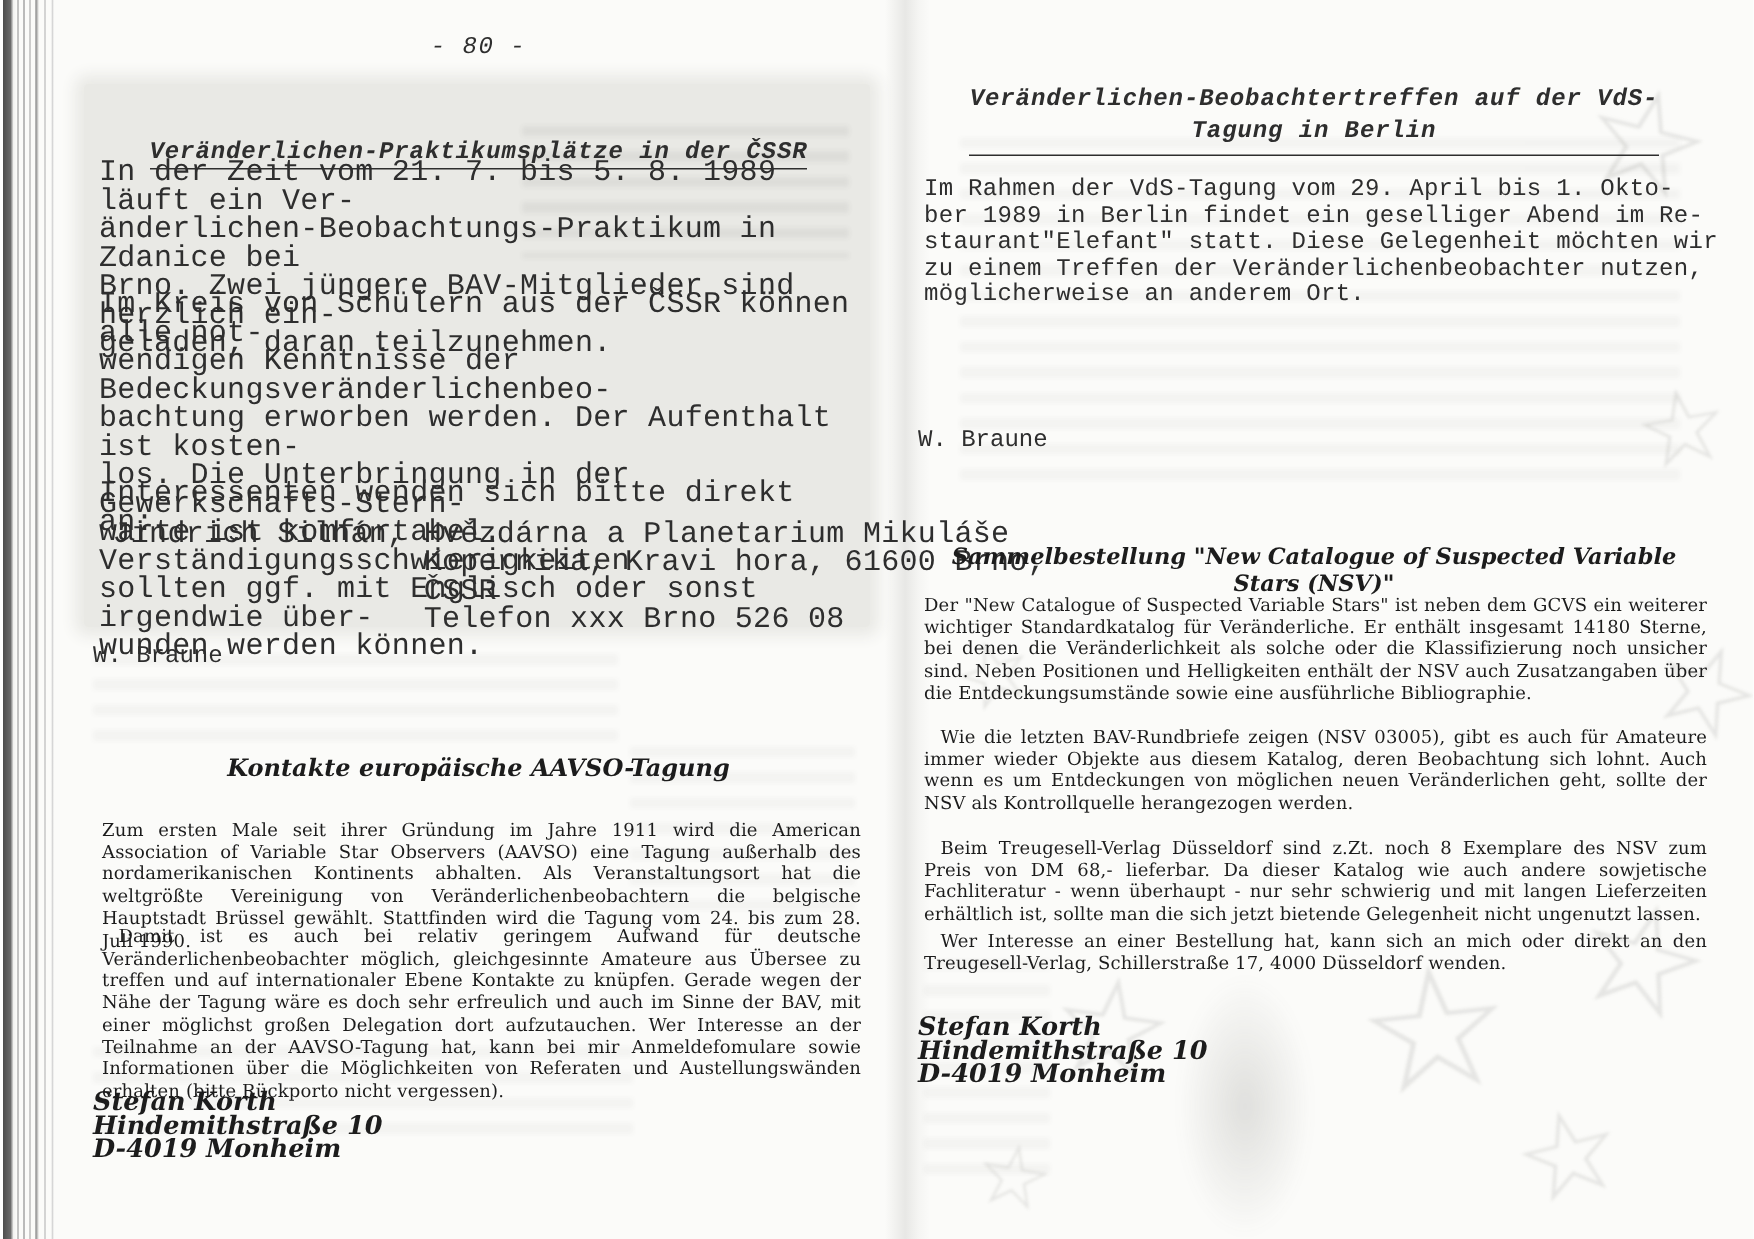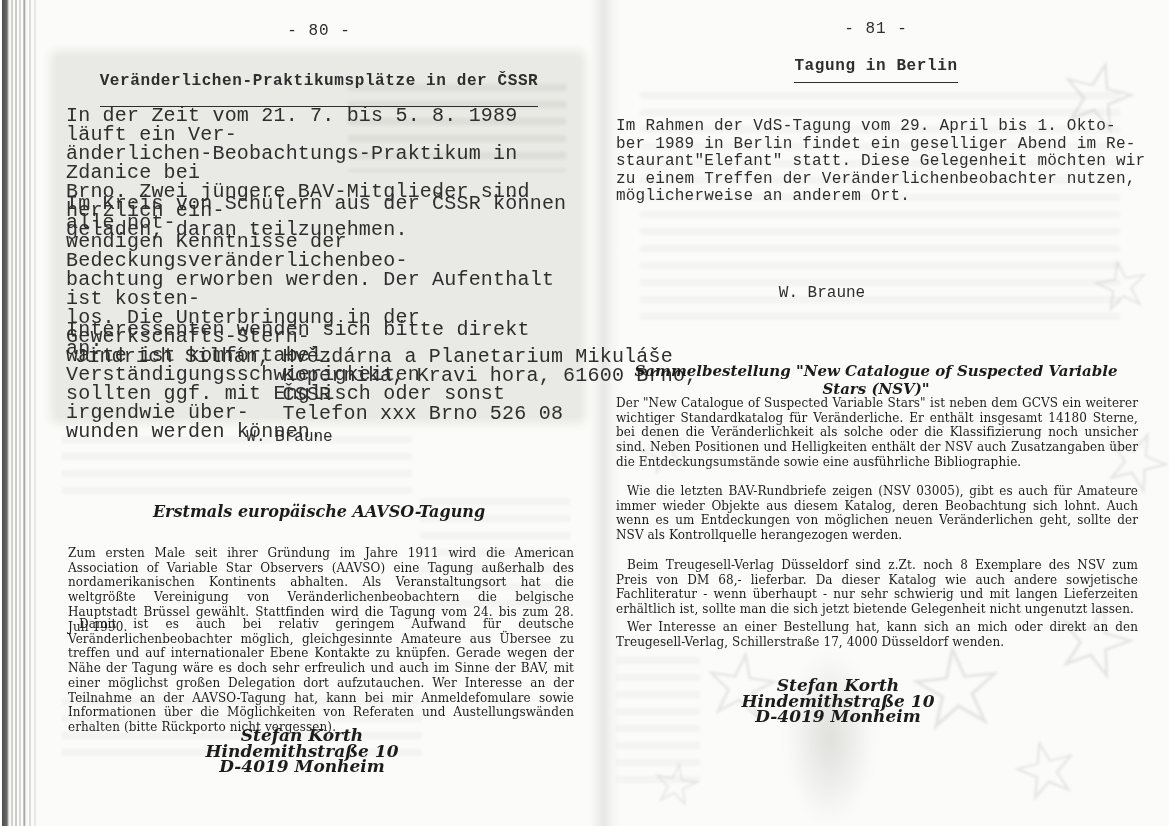--- a/index.html
+++ b/index.html
@@ -8,22 +8,22 @@
     width:1169px;height:826px;
     background:#fbfbf9;
     overflow:hidden;
     font-family:"Liberation Sans", sans-serif;
   }
   .abs{position:absolute;}
   .mono{font-family:"Liberation Mono","DejaVu Sans Mono",monospace;color:#2e2e2e;}
   .serif{font-family:"DejaVu Serif","Liberation Serif",serif;color:#1c1c1c;}
   .pre{white-space:pre-wrap;}
   .preraw{white-space:pre;}
-  .center{text-align:center;}
-  .right{text-align:center;}
+  .center{text-align:center;font-style:italic;}
+  .right{text-align:left;}
   .just{text-align:justify;}
 
   
   #binding{
     left:0;top:0;width:42px;height:826px;
     background:linear-gradient(to right,
       #ffffff 0px,#ffffff 2px,
       #4d4d4d 2px,#6b6b6b 7px,#f2f2f0 9px,
       #fbfbf9 11px,#a8a8a8 12px,#fbfbf9 13px,
       #fbfbf9 15px,#9a9a9a 16px,#fbfbf9 17px,
@@ -40,21 +40,21 @@
   
   #graybox{
     left:56px;top:56px;width:524px;height:362px;
     background:#e9e9e5;
     box-shadow:0 0 10px 6px #e9e9e5;
     border-radius:3px;
   }
 
   .pageno{font-size:16px;letter-spacing:1px;}
   .twtitle{font-size:16px;font-weight:bold;letter-spacing:0.6px;}
-  .twtitle .ul{border-bottom:1.6px solid #2e2e2e;padding-bottom:16px;display:inline-block;}
+  .twtitle .ul{border-bottom:1.6px solid #2e2e2e;padding-bottom:2px;display:inline-block;margin-top:20px;}
   .twpara{font-size:20px;line-height:19px;letter-spacing:0.2px;}
   .twpara-r{font-size:16px;line-height:17.5px;letter-spacing:0.2px;}
   .twsig{font-size:16px;}
 
   .serifhead{font-weight:bold;font-style:italic;}
   .serifpara{font-size:12px;line-height:14.7px;letter-spacing:0.1px;}
   .indent{text-indent:11px;}
   .serifsig{font-size:17px;line-height:15.5px;font-weight:bold;font-style:italic;}
 
   
@@ -137,36 +137,36 @@
 
   <div class="abs mono twpara pre" style="left:66px;top:320px;width:512px;">Interessenten wenden sich bitte direkt an:</div>
 
   <div class="abs mono twpara preraw" style="left:75px;top:347px;width:512px;">Jindrich Silhán, Hvězdárna a Planetarium Mikuláše
                  Kopernika, Kravi hora, 61600 Brno,
                  ČSSR
                  Telefon xxx Brno 526 08</div>
 
   <div class="abs mono twsig right" style="left:62px;top:428px;width:455px;">W. Braune</div>
 
-  <div class="abs serif serifhead center" style="left:62px;top:502px;width:514px;font-size:16px;">Erstmals europäische AAVSO-Tagung</div>
+  <div class="abs serif serifhead center" style="left:62px;top:502px;width:514px;font-size:16px;">Kontakte europäische AAVSO-Tagung</div>
 
   <div class="abs serif serifpara just" style="left:68px;top:546px;width:506px;">Zum ersten Male seit ihrer Gründung im Jahre 1911 wird die American Association of Variable Star Observers (AAVSO) eine Tagung außerhalb des nordamerikanischen Kontinents abhalten. Als Veranstaltungsort hat die weltgrößte Vereinigung von Veränderlichenbeobachtern die belgische Hauptstadt Brüssel gewählt. Stattfinden wird die Tagung vom 24. bis zum 28. Juli 1990.</div>
 
   <div class="abs serif serifpara just indent" style="left:68px;top:617px;width:506px;">Damit ist es auch bei relativ geringem Aufwand für deutsche Veränderlichenbeobachter möglich, gleichgesinnte Amateure aus Übersee zu treffen und auf internationaler Ebene Kontakte zu knüpfen. Gerade wegen der Nähe der Tagung wäre es doch sehr erfreulich und auch im Sinne der BAV, mit einer möglichst großen Delegation dort aufzutauchen. Wer Interesse an der Teilnahme an der AAVSO-Tagung hat, kann bei mir Anmeldefomulare sowie Informationen über die Möglichkeiten von Referaten und Austellungswänden erhalten (bitte Rückporto nicht vergessen).</div>
 
   <div class="abs serif serifsig right" style="left:62px;top:728px;width:480px;">
     <div>Stefan Korth</div>
     <div>Hindemithstraße 10</div>
     <div>D-4019 Monheim</div>
   </div>
 
-  <div class="abs mono pageno center" style="left:612px;top:20px;width:528px;">- 81 -</div>
 
   <div id="r-title" class="abs mono twtitle center">
     <span class="inner">
+      <span style="display:block;">Veränderlichen-Beobachtertreffen auf der VdS-</span>
       <span style="display:block;">Tagung in Berlin</span>
     </span>
   </div>
 
   <div class="abs mono twpara-r pre" style="left:616px;top:118px;width:530px;">Im Rahmen der VdS-Tagung vom 29. April bis 1. Okto-
 ber 1989 in Berlin findet ein geselliger Abend im Re-
 staurant"Elefant" statt. Diese Gelegenheit möchten wir
 zu einem Treffen der Veränderlichenbeobachter nutzen,
 möglicherweise an anderem Ort.</div>
 

